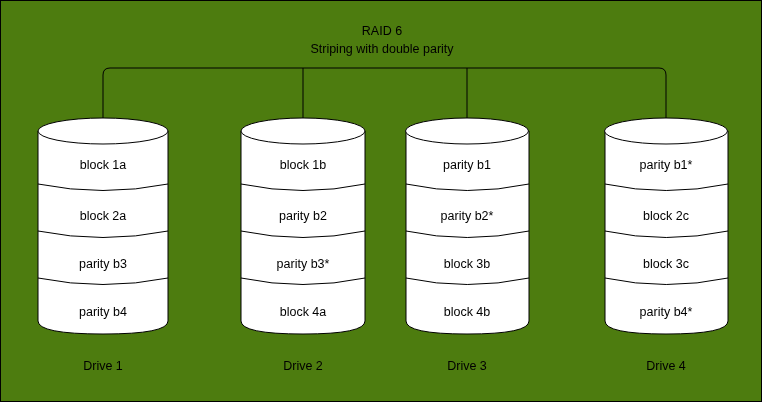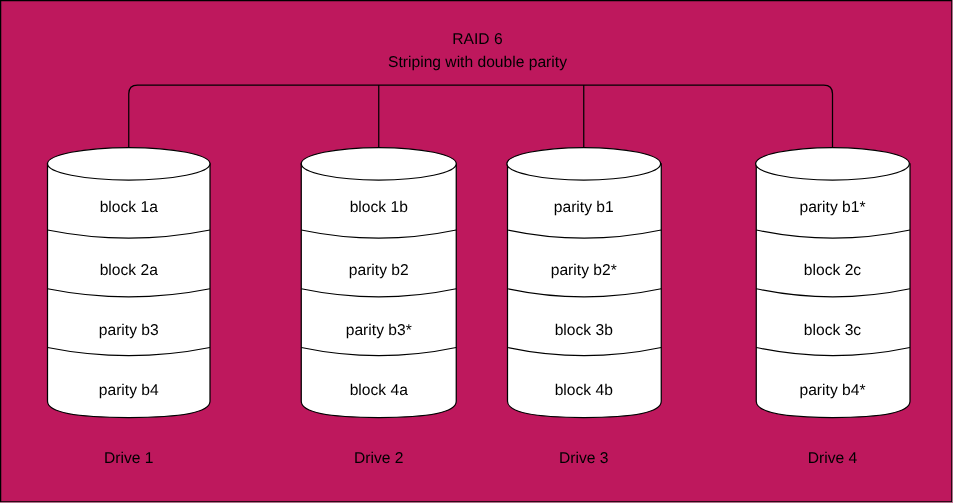--- a/index.html
+++ b/index.html
@@ -7,21 +7,21 @@
     padding: 0;
     background: #ffffff;
   }
   body {
     font-family: "Liberation Sans", sans-serif;
   }
   #canvas {
     position: relative;
     width: 762px;
     height: 402px;
-    background: #be185d;
+    background: #4d7c0f;
     box-sizing: border-box;
     border: 1px solid #000000;
     overflow: hidden;
   }
   #diagram-svg {
     position: absolute;
     left: 0;
     top: 0;
     width: 762px;
     height: 402px;

